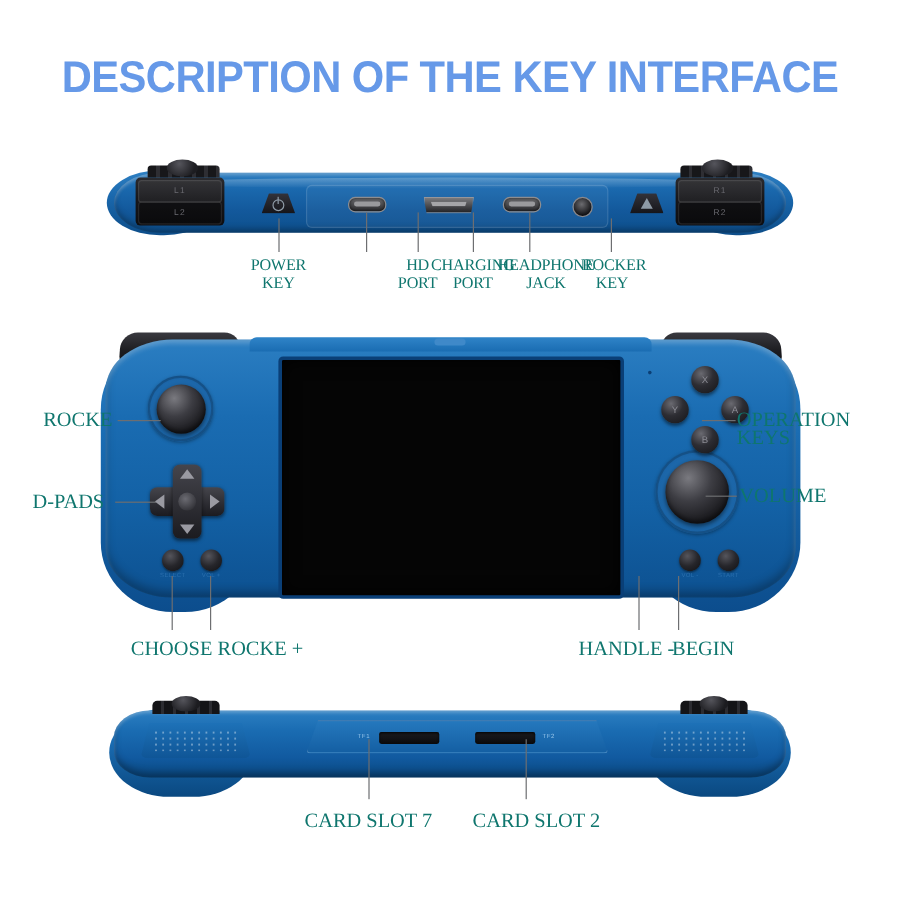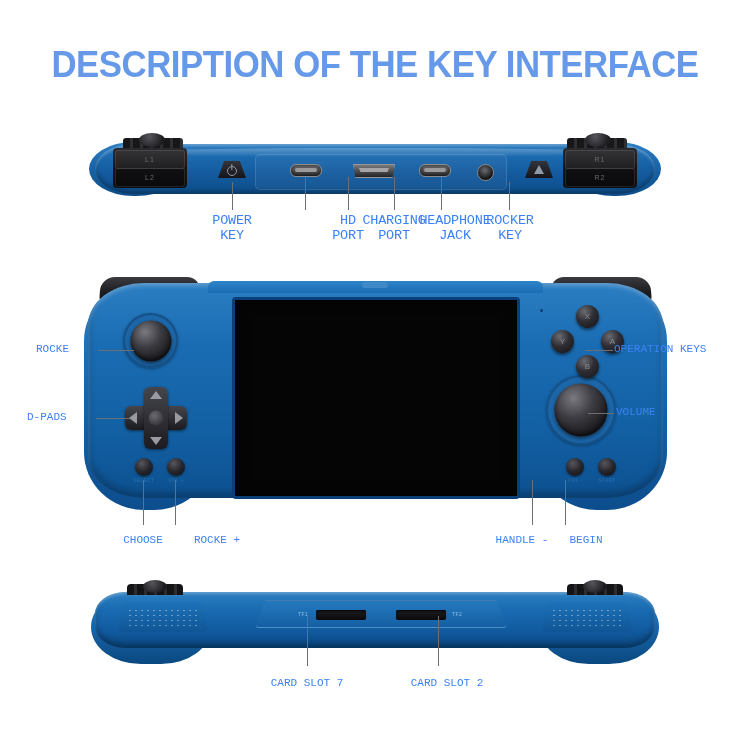--- a/index.html
+++ b/index.html
@@ -14,26 +14,26 @@
   .title{
     position:absolute;left:0;top:44px;width:750px;text-align:center;
     font-size:37px;font-weight:bold;color:#6699e8;
     letter-spacing:-0.5px;
     transform:scaleX(0.94);transform-origin:center;
     white-space:nowrap;
   }
 
   
   .lbl{
-    position:absolute;color:#3b82f6;font-size:13.5px;
-    font-family:Liberation Mono, monospace;
+    position:absolute;color:#0f766e;font-size:13.5px;
+    font-family:Liberation Serif, serif;
     white-space:pre-line;text-align:center;line-height:15px;
     letter-spacing:-0.2px;
   }
-  .lbl.big{font-size:11px;letter-spacing:0px;}
+  .lbl.big{font-size:17px;letter-spacing:0px;}
   .lbl.left{text-align:left;}
   .leader{position:absolute;background:#6d6e71;}
   .leader.v{width:1px;}
   .leader.h{height:1px;}
 
   
   .topview{position:absolute;left:95px;top:138px;width:560px;height:62px;}
   .tv-body{
     position:absolute;left:0;top:6px;width:560px;height:50px;
     background:linear-gradient(180deg,#2a7cc0 0%,#1a68ad 28%,#13599c 62%,#0d4f8c 100%);

